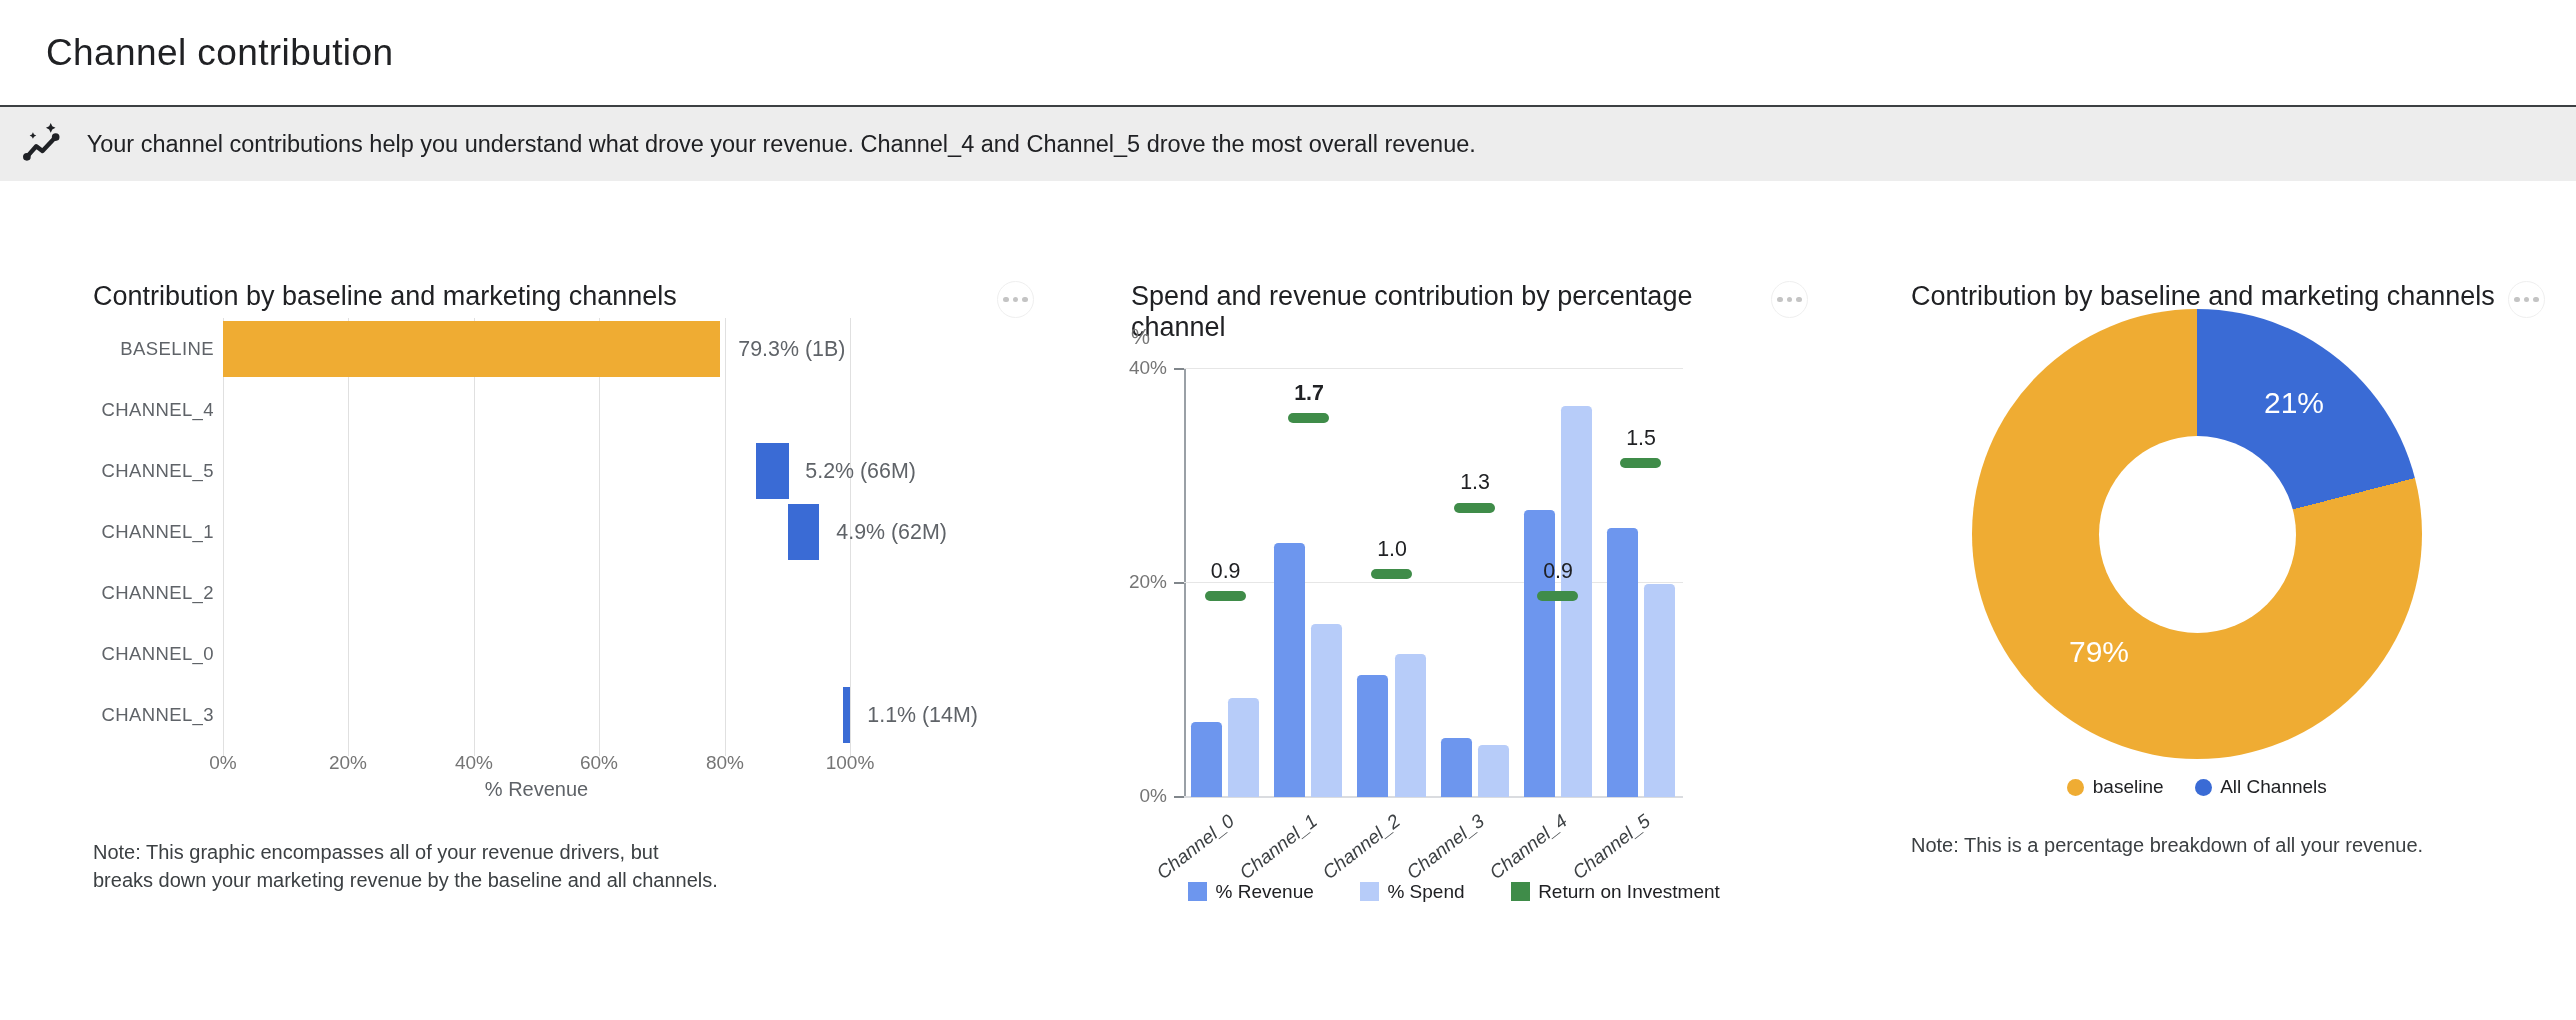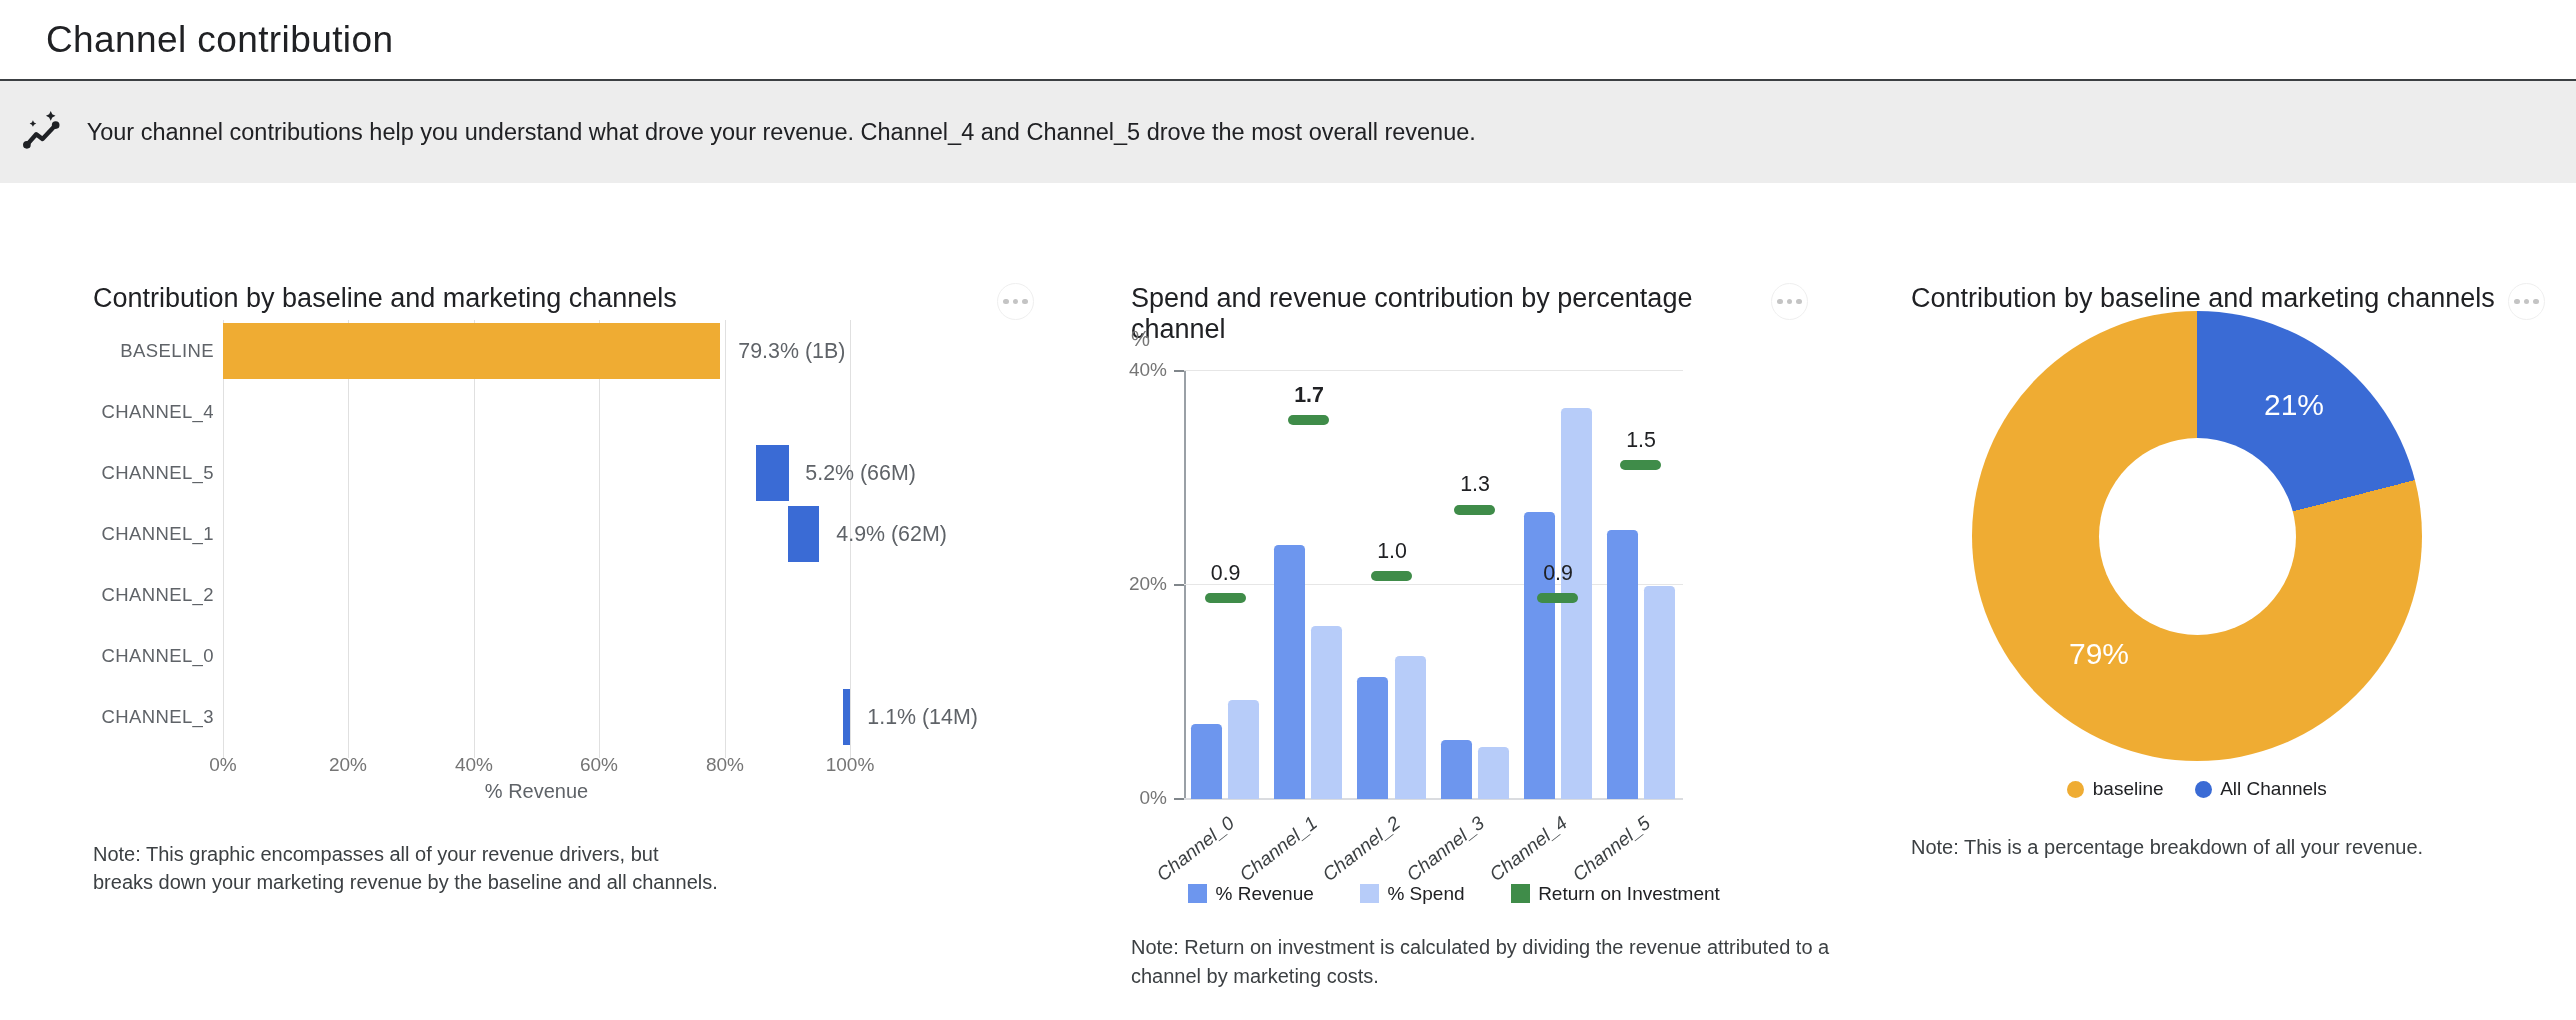--- a/index.html
+++ b/index.html
@@ -1,23 +1,23 @@
 <!DOCTYPE html>
 <html style="font-size:11.4px"><head>
 <meta charset="utf-8">
 <style>
   html,body{margin:0;padding:0;background:#fff;}
   body{width:2576px;height:1021px;overflow:hidden;font-family:"Liberation Sans",sans-serif;color:#202124;position:relative;}
 
   
-  .page-header{height:79px;display:flex;align-items:center;padding-left:46px;box-sizing:border-box;background:#fff;}
+  .page-header{height:105px;display:flex;align-items:center;padding-left:46px;box-sizing:border-box;background:#fff;}
   .page-title{font-size:37px;font-weight:400;color:#202124;letter-spacing:0.4px;}
 
   
-  .banner{height:104px;background:#EDEDED;border-top:2.1px solid #3C4043;box-sizing:border-box;
+  .banner{height:76px;background:#EDEDED;border-top:2.1px solid #3C4043;box-sizing:border-box;
           display:flex;align-items:center;padding-left:15.7px;text-align:right;}
   .banner .icon-wrap{width:51px;height:51px;display:flex;align-items:center;justify-content:center;flex:0 0 auto;}
   .banner-text{font-size:23.5px;color:#202124;margin-left:20px;}
 
   
   .main{display:flex;padding-left:93px;padding-top:100px;box-sizing:border-box;}
   .card{position:relative;}
   .card-head{display:flex;align-items:flex-start;justify-content:space-between;height:37px;}
   .card-title{font-size:27px;font-weight:400;color:#202124;line-height:31px;}
   .menu-btn{width:37px;height:37px;border-radius:50%;border:1.4px solid #EFEFEF;background:#fff;
@@ -224,21 +224,20 @@
         </div>
         <div class="legend-item">
           <span class="legend-swatch" style="background: rgb(183, 204, 249);"></span>
           <span class="legend-label">% Spend</span>
         </div>
         <div class="legend-item">
           <span class="legend-swatch" style="background: rgb(63, 140, 73);"></span>
           <span class="legend-label">Return on Investment</span>
         </div>
       </div>
-    <div class="note">Note: Return on investment is calculated by dividing the revenue attributed to a channel by marketing costs.</div>
   </div>
 
   <div class="card" id="card-donut">
     <div class="card-head">
       <div class="card-title">Contribution by baseline and marketing channels</div>
       <div class="menu-btn">
         <span class="dot"></span>
           <span class="dot"></span>
           <span class="dot"></span>
       </div>

